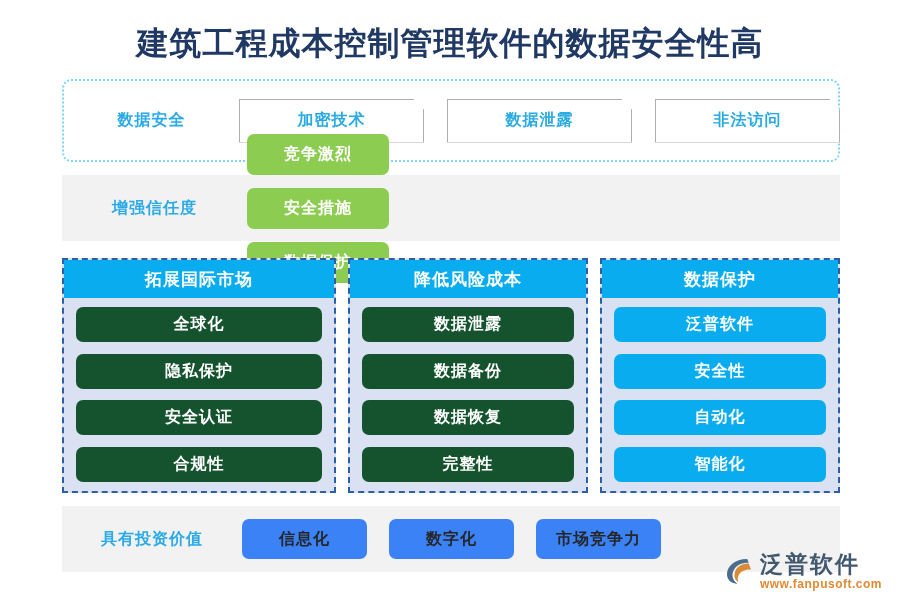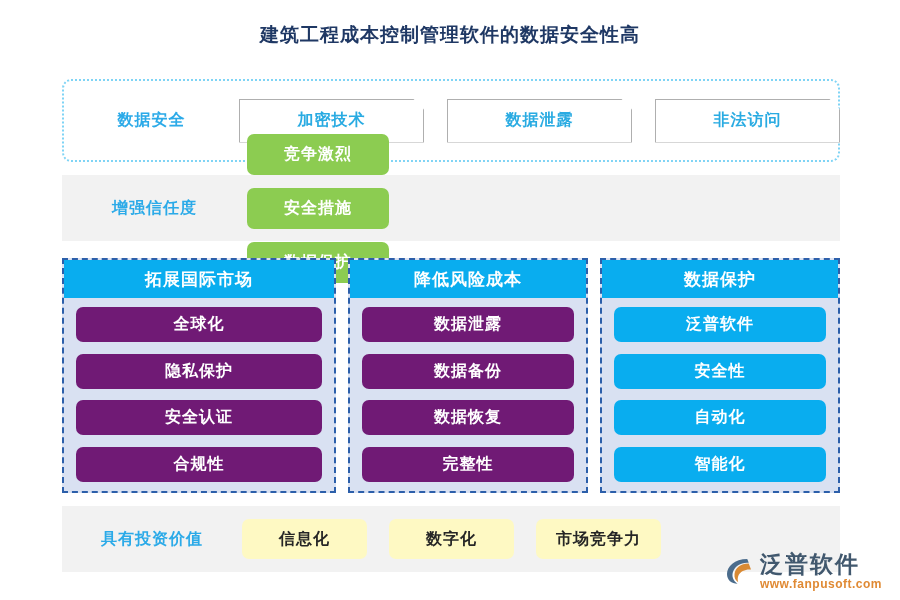--- a/index.html
+++ b/index.html
@@ -23,21 +23,21 @@
     background: #ffffff;
   }
 
   
   .page-title {
     position: absolute;
     left: 0;
     top: 22px;
     width: 900px;
     text-align: center;
-    font-size: 19px;
+    font-size: 32px;
     font-weight: bold;
     color: #1F3864;
     letter-spacing: 1px;
     font-family: "DejaVu Serif", "Liberation Serif", serif;
   }
 
   
   .row-security {
     position: absolute;
     left: 62px;
@@ -182,21 +182,21 @@
     display: flex;
     align-items: center;
     justify-content: center;
     color: #ffffff;
     font-size: 16px;
     font-weight: bold;
     letter-spacing: 1px;
     font-family: "DejaVu Serif", "Liberation Serif", serif;
   }
 
-  .col-item.green { background: #701a75; }
+  .col-item.green { background: #14532d; }
   .col-item.blue  { background: #09ADEF; }
 
   
   .row-value {
     position: absolute;
     left: 62px;
     top: 506px;
     width: 778px;
     height: 66px;
     background: #F2F2F2;
@@ -212,21 +212,21 @@
 
   .value-cards {
     display: flex;
     gap: 22px;
     align-items: center;
   }
 
   .value-card {
     width: 125px;
     height: 40px;
-    background: #fef9c3;
+    background: #3b82f6;
     border-radius: 7px;
     display: flex;
     align-items: center;
     justify-content: center;
     color: #262626;
     font-size: 16px;
     font-weight: bold;
     letter-spacing: 1px;
     font-family: "DejaVu Serif", "Liberation Serif", serif;
   }

